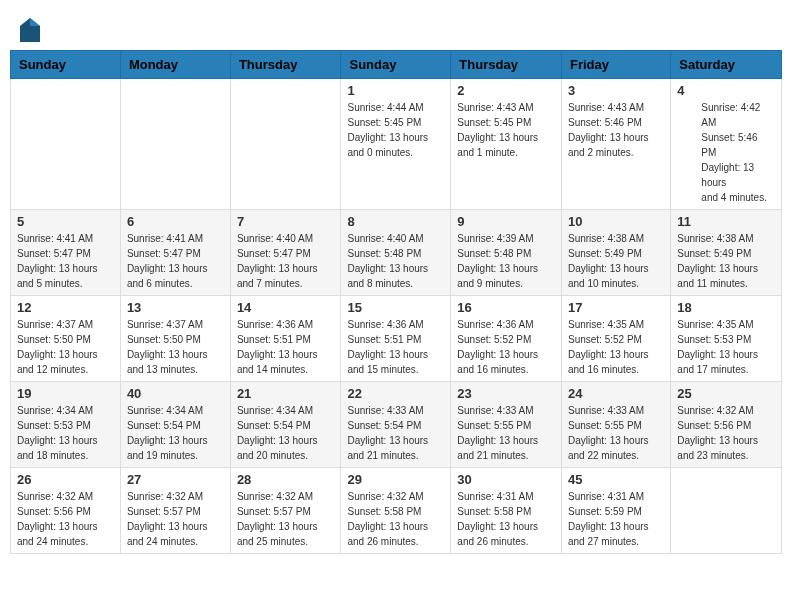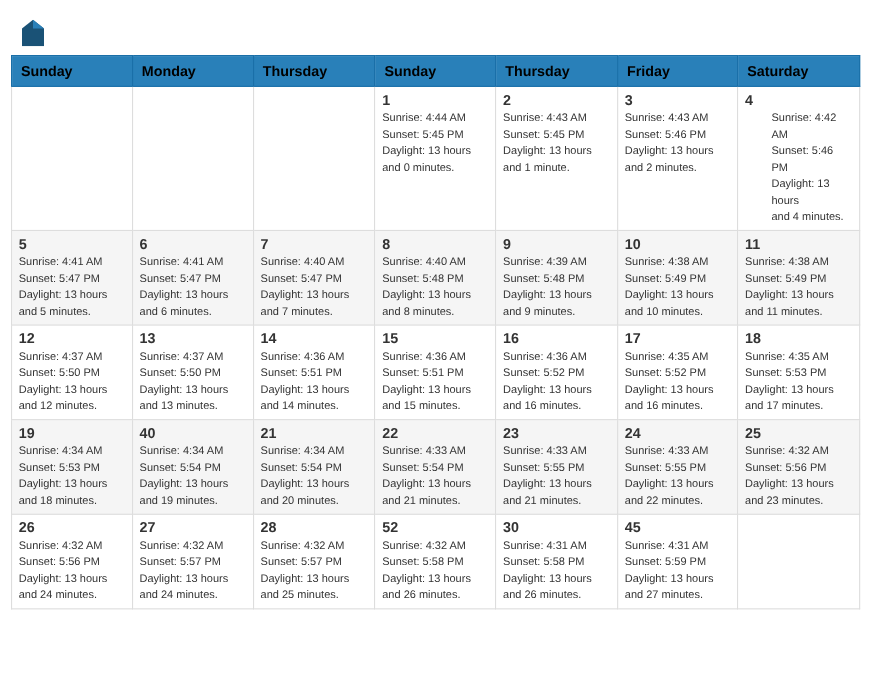--- a/index.html
+++ b/index.html
@@ -323,21 +323,21 @@
 and 24 minutes.</div>
         </td>
         <td>
           <span class="day-number">28</span>
           <div class="day-info" style="white-space: pre-line;">Sunrise: 4:32 AM
 Sunset: 5:57 PM
 Daylight: 13 hours
 and 25 minutes.</div>
         </td>
         <td>
-          <span class="day-number">52</span>
+          <span class="day-number">29</span>
           <div class="day-info" style="white-space: pre-line;">Sunrise: 4:32 AM
 Sunset: 5:58 PM
 Daylight: 13 hours
 and 26 minutes.</div>
         </td>
         <td>
           <span class="day-number">30</span>
           <div class="day-info" style="white-space: pre-line;">Sunrise: 4:31 AM
 Sunset: 5:58 PM
 Daylight: 13 hours

